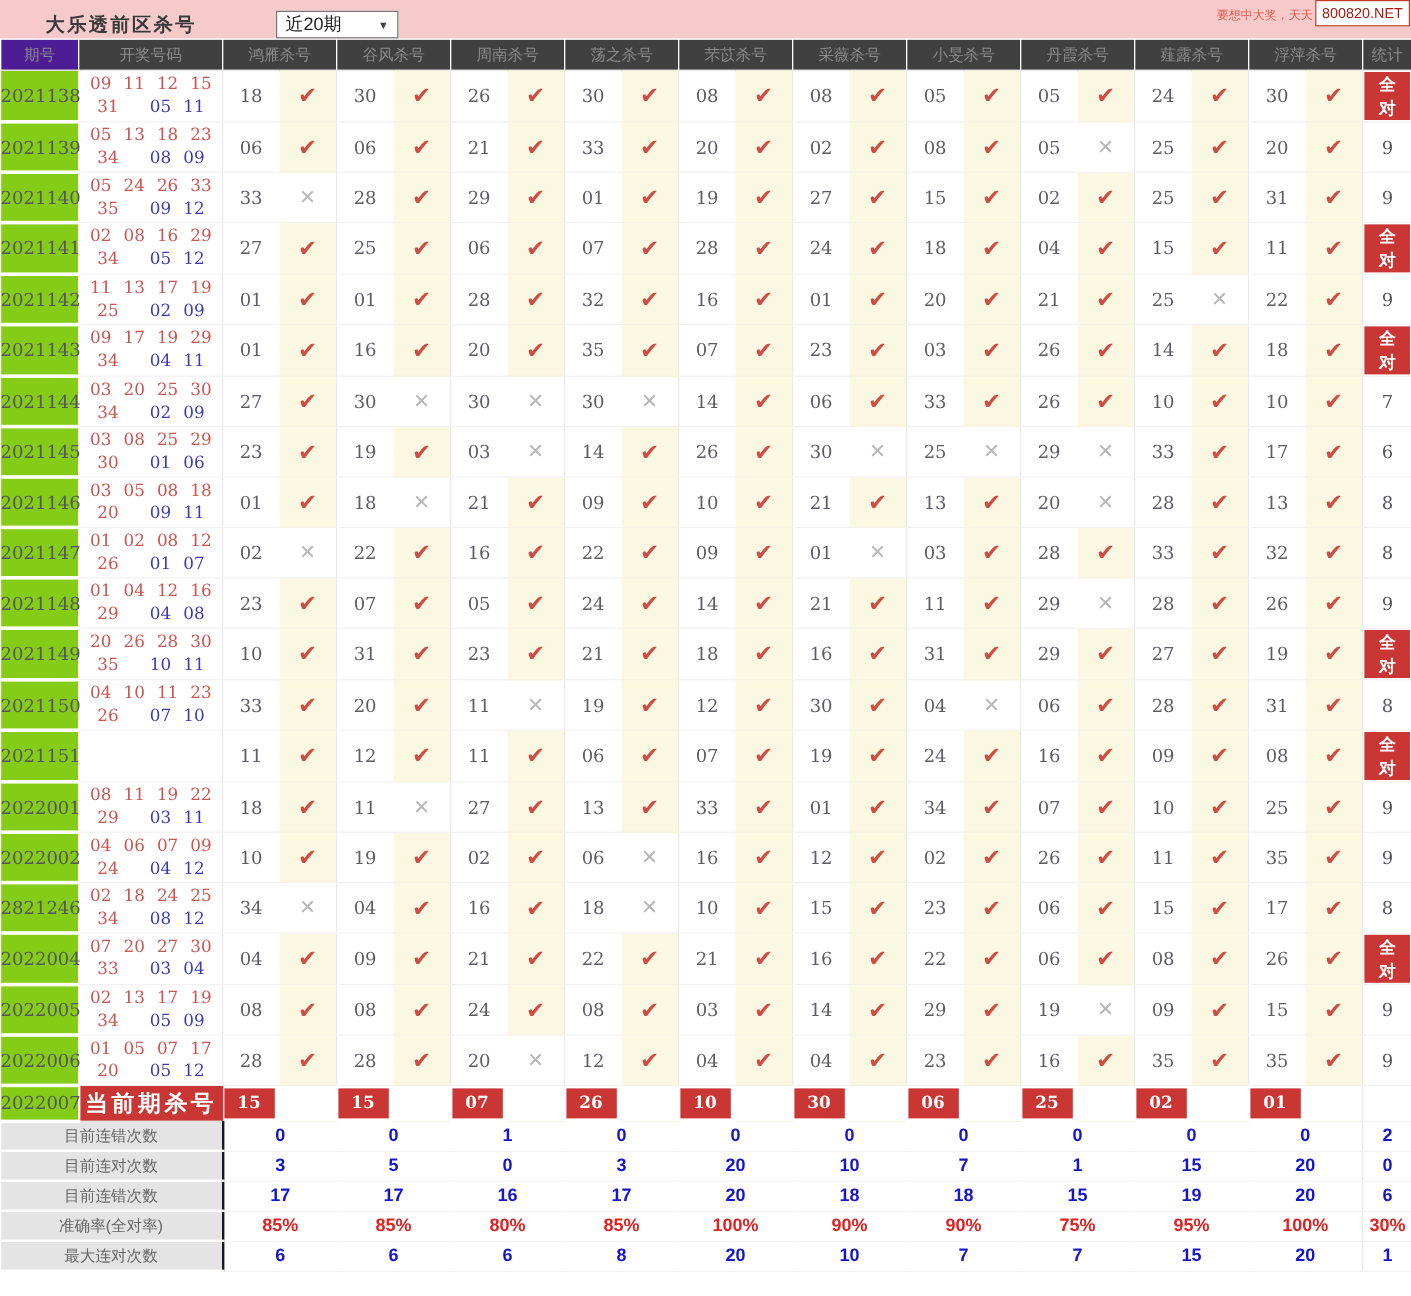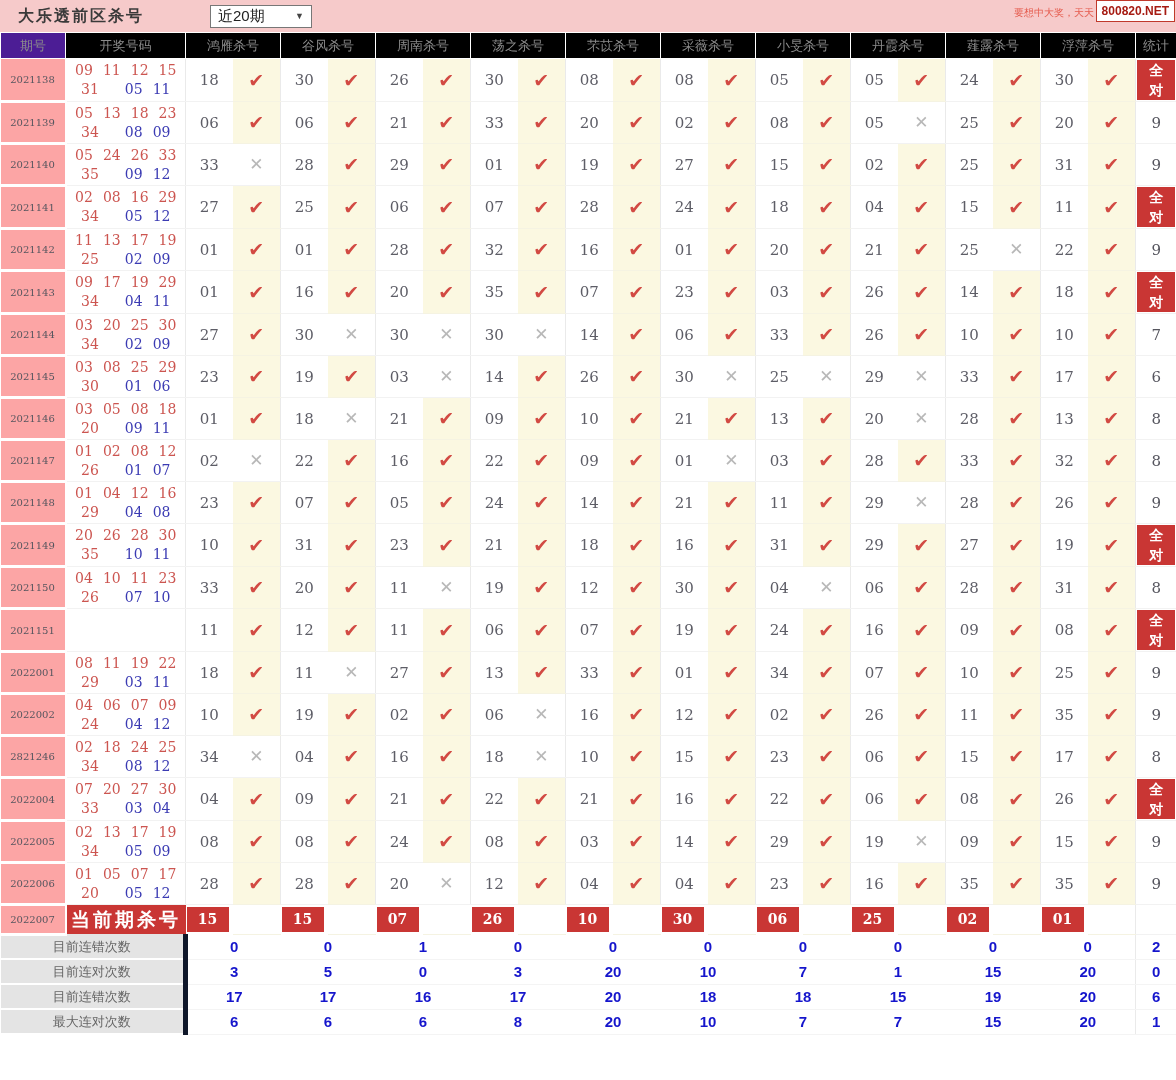--- a/index.html
+++ b/index.html
@@ -7,43 +7,43 @@
     --cream:#fbf8e1; --draw-red:#cc5550; --draw-blue:#3b3bb3;
     --sum-blue:#1515cc; --sum-red:#e02222; --promo:#e55b4d;
   }
   *{box-sizing:border-box;}
   html,body{margin:0;padding:0;background:#fff;}
   .page{position:relative;width:1176px;height:1080px;overflow:hidden;
         font-family:"Liberation Sans",sans-serif;background:#fff;}
 
   
   .banner{position:relative;height:32px;background:var(--banner-bg);
-          display:flex;align-items:center;}
+          display:flex;align-items:flex-end;padding-left:20px;}
   .banner-title{margin-left:18px;font-weight:bold;font-size:16px;color:#3a3a3a;
                 font-family:"DejaVu Serif","Liberation Serif",serif;letter-spacing:2px;}
   .range-select{margin-left:66px;width:102px;height:23px;background:#fff;
                 border:1px solid #777;display:flex;align-items:center;
                 justify-content:space-between;padding:0 7px;font-size:15px;color:#222;
                 cursor:pointer;}
   .range-select .arr{font-size:9px;color:#444;}
   .promo{position:absolute;right:82px;top:6px;color:var(--promo);font-size:10px;
          white-space:nowrap;}
   .site-badge{position:absolute;right:1px;top:0;background:#fff;
-              border:1px solid #c0392b;color:#a61b12;font-size:12px;font-weight:bold;
+              border:1px solid #c0392b;color:#a61b12;font-size:12px;font-weight:normal;
               padding:3px 5px;z-index:2;}
 
   
   table{border-collapse:collapse;table-layout:fixed;width:1176px;}
-  th{height:26px;background:#000000;color:#8b8b8b;font-weight:normal;font-size:13px;
+  th{height:26px;background:#404040;color:#8b8b8b;font-weight:normal;font-size:13px;
      border:1px solid #fff;font-family:"DejaVu Serif","Liberation Serif",serif;}
   th.period-h{background:#4c1d95;}
   td{text-align:center;padding:0;}
 
   tr.data-row td{height:42px;}
-  .period-cell{background:#fca5a5;color:#55555e;font-size:10px;
+  .period-cell{background:#84cc16;color:#55555e;font-size:15px;
                font-family:"DejaVu Serif","Liberation Serif",serif;
                border-bottom:3px solid #fff;border-right:2px solid #fff;}
   .draw-cell{background:#fff;font-size:14px;border-bottom:1px solid #f2f2f2;
              font-family:"DejaVu Serif","Liberation Serif",serif;}
   .draw-l1,.draw-l2{display:flex;justify-content:center;gap:10px;line-height:19px;}
   .draw-l1 span{color:var(--draw-red);}
   .draw-l2 .r{color:var(--draw-red);margin-right:16px;}
   .draw-l2 .b{color:var(--draw-blue);}
   .knum{background:#fff;color:#5d5d66;font-size:15px;
         font-family:"DejaVu Serif","Liberation Serif",serif;
@@ -64,21 +64,21 @@
   tr.current-row td{height:29px;}
   .cur-label{background:var(--accent);color:#fff;font-weight:bold;font-size:19px;
              letter-spacing:3px;}
   .kbadge{display:block;margin:2px 4px 2px 1px;height:25px;line-height:25px;
           background:var(--accent);color:#fff;font-weight:bold;font-size:14px;
           font-family:"DejaVu Serif","Liberation Serif",serif;}
   tr.current-row .kmark, tr.current-row .stat-cell{background:#fff;}
 
   tr.summary-row td{height:25px;}
   .sum-label{background:#e4e4e4;color:#666;font-size:13px;
-             border-bottom:2px solid #fff;border-right:5px solid #0f172a;}
+             border-bottom:2px solid #fff;border-right:2px solid #0f172a;}
   .sum-val{font-weight:bold;font-size:15px;background:#fff;
            border-bottom:1px solid #f4f4f4;}
   .sum-val.blue{color:var(--sum-blue);}
   .sum-val.red{color:var(--sum-red);}
   .sum-stat{border-left:1px solid #eaeaea;}
 </style>
 </head>
 <body>
 
 <div class="page">
@@ -975,20 +975,34 @@
           <td class="sum-val blue" colspan="2">17</td>
           <td class="sum-val blue" colspan="2">20</td>
           <td class="sum-val blue" colspan="2">18</td>
           <td class="sum-val blue" colspan="2">18</td>
           <td class="sum-val blue" colspan="2">15</td>
           <td class="sum-val blue" colspan="2">19</td>
           <td class="sum-val blue" colspan="2">20</td>
           <td class="sum-val sum-stat blue">6</td>
         </tr>
         <tr class="summary-row">
+          <td class="sum-label" colspan="2">准确率(全对率)</td>
+          <td class="sum-val red" colspan="2">85%</td>
+          <td class="sum-val red" colspan="2">85%</td>
+          <td class="sum-val red" colspan="2">80%</td>
+          <td class="sum-val red" colspan="2">85%</td>
+          <td class="sum-val red" colspan="2">100%</td>
+          <td class="sum-val red" colspan="2">90%</td>
+          <td class="sum-val red" colspan="2">90%</td>
+          <td class="sum-val red" colspan="2">75%</td>
+          <td class="sum-val red" colspan="2">95%</td>
+          <td class="sum-val red" colspan="2">100%</td>
+          <td class="sum-val sum-stat red">30%</td>
+        </tr>
+        <tr class="summary-row">
           <td class="sum-label" colspan="2">最大连对次数</td>
           <td class="sum-val blue" colspan="2">6</td>
           <td class="sum-val blue" colspan="2">6</td>
           <td class="sum-val blue" colspan="2">6</td>
           <td class="sum-val blue" colspan="2">8</td>
           <td class="sum-val blue" colspan="2">20</td>
           <td class="sum-val blue" colspan="2">10</td>
           <td class="sum-val blue" colspan="2">7</td>
           <td class="sum-val blue" colspan="2">7</td>
           <td class="sum-val blue" colspan="2">15</td>

